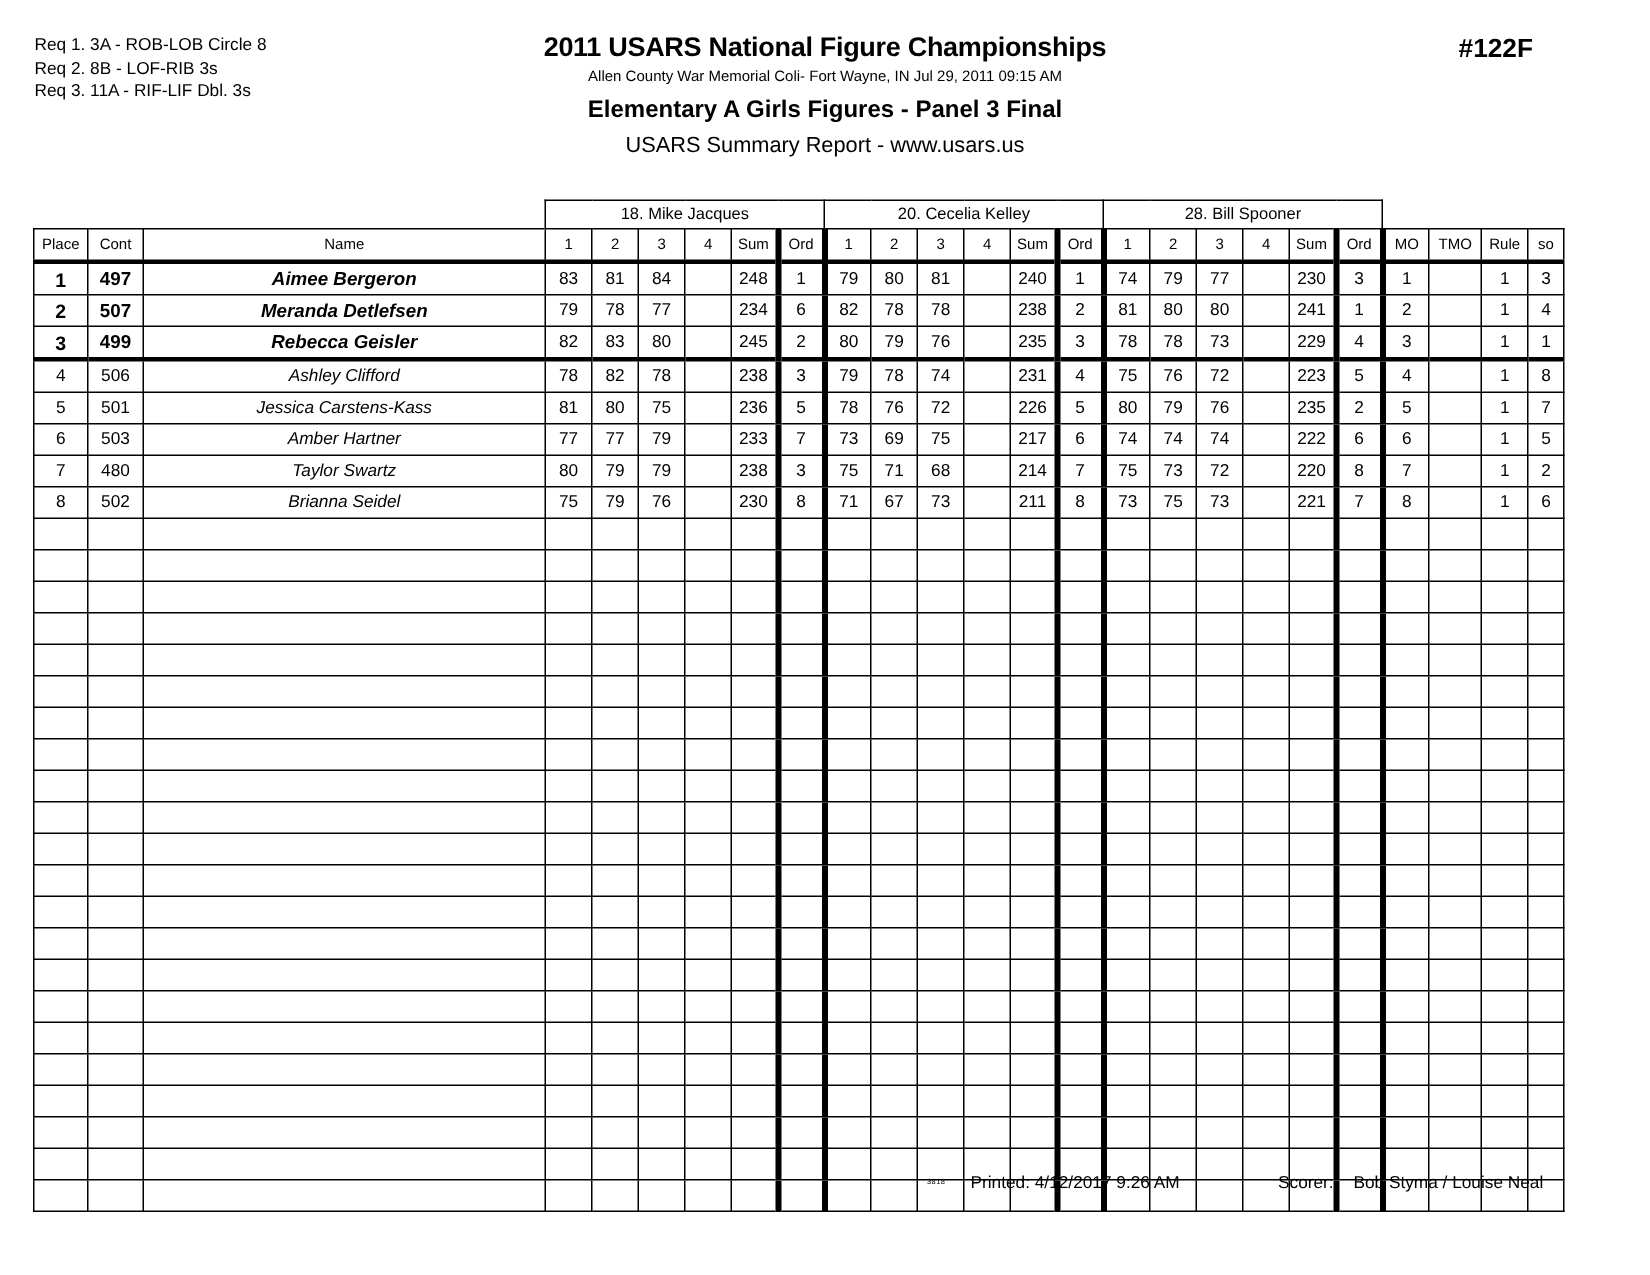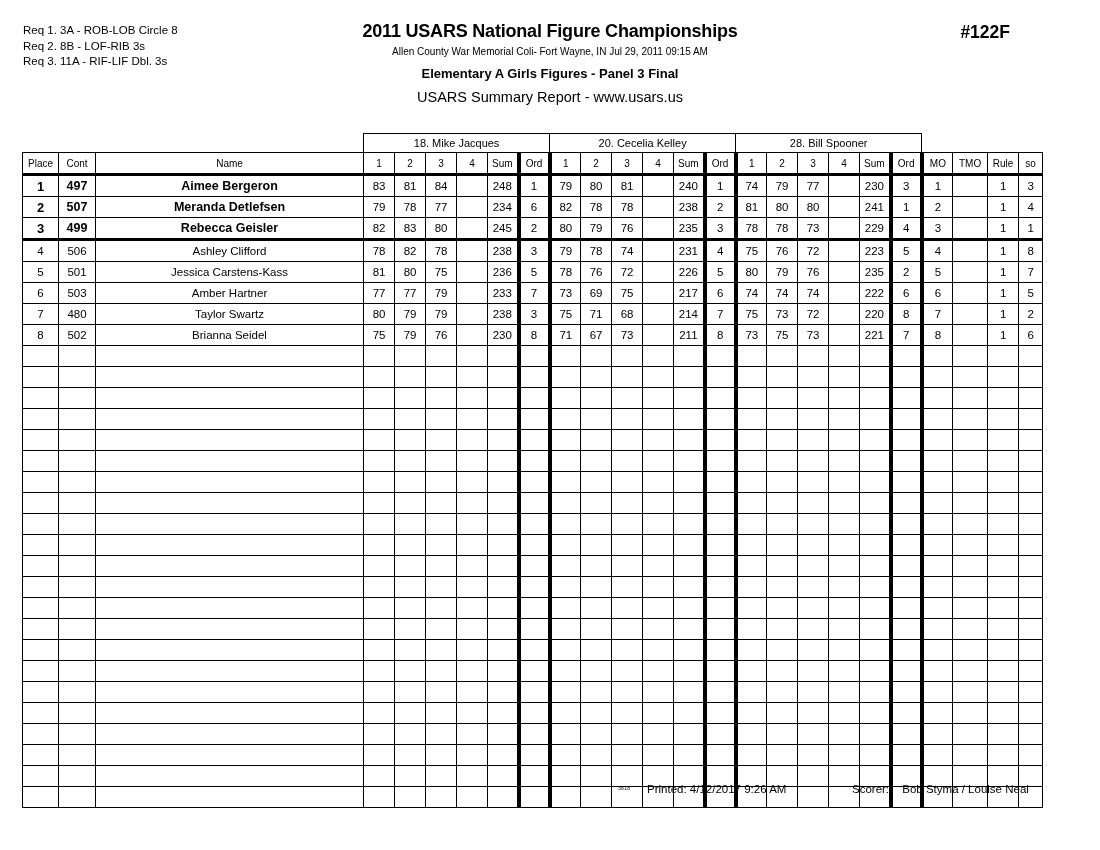--- a/index.html
+++ b/index.html
@@ -39,33 +39,33 @@
     font-weight: bold;
     line-height: 22px;
     letter-spacing: -0.2px;
   }
   .title-venue {
     font-size: 10px;
     font-weight: normal;
     line-height: 20px;
   }
   .title-event {
-    font-size: 13px;
+    font-size: 16px;
     font-weight: bold;
     line-height: 24px;
   }
   .title-report {
     font-size: 14.5px;
     font-weight: normal;
     line-height: 22px;
   }
 
   .event-code {
     position: absolute;
-    right: 90px;
+    right: 78px;
     top: 22px;
     font-size: 17.5px;
     font-weight: bold;
   }
 
   
   .sheet {
     position: absolute;
     left: 22px;
     top: 133px;
@@ -114,21 +114,21 @@
   .thick-bottom { border-bottom: 3px solid #000 !important; }
 
   td.ord {
     font-weight: bold;
     border-left: 4px solid #000 !important;
     border-right: 4px solid #000 !important;
   }
   tr.colhead td.ord { font-weight: normal; }
 
   td.place, td.cont, td.name { }
-  td.name { text-align: left; padding-left: 6px; }
+  td.name { text-align: left; padding-left: 6px; font-style: italic; }
   td.place { text-align: center; }
   td.cont { text-align: center; }
 
   tr.medal td.place,
   tr.medal td.cont,
   tr.medal td.name { font-weight: bold; font-size: 12.5px; }
   tr.medal td.place { font-size: 13px; }
 
   tr.row-last-medal td { border-bottom: 3px solid #000 !important; }
 

